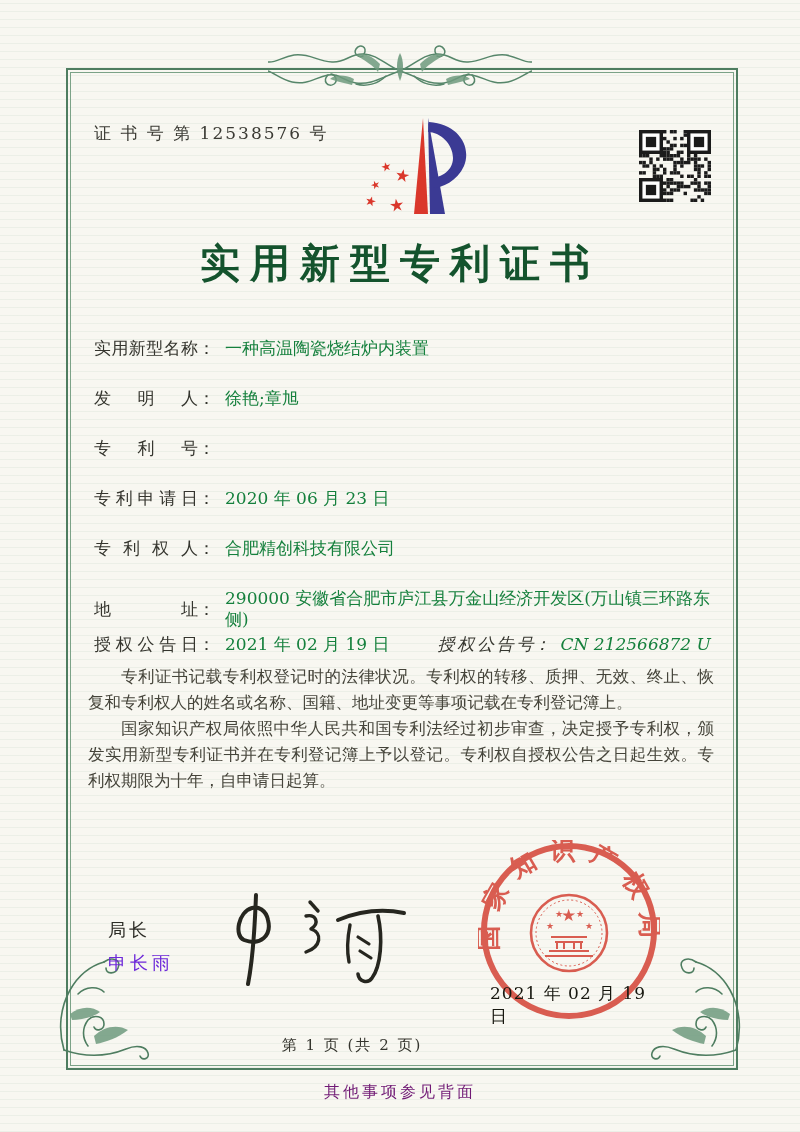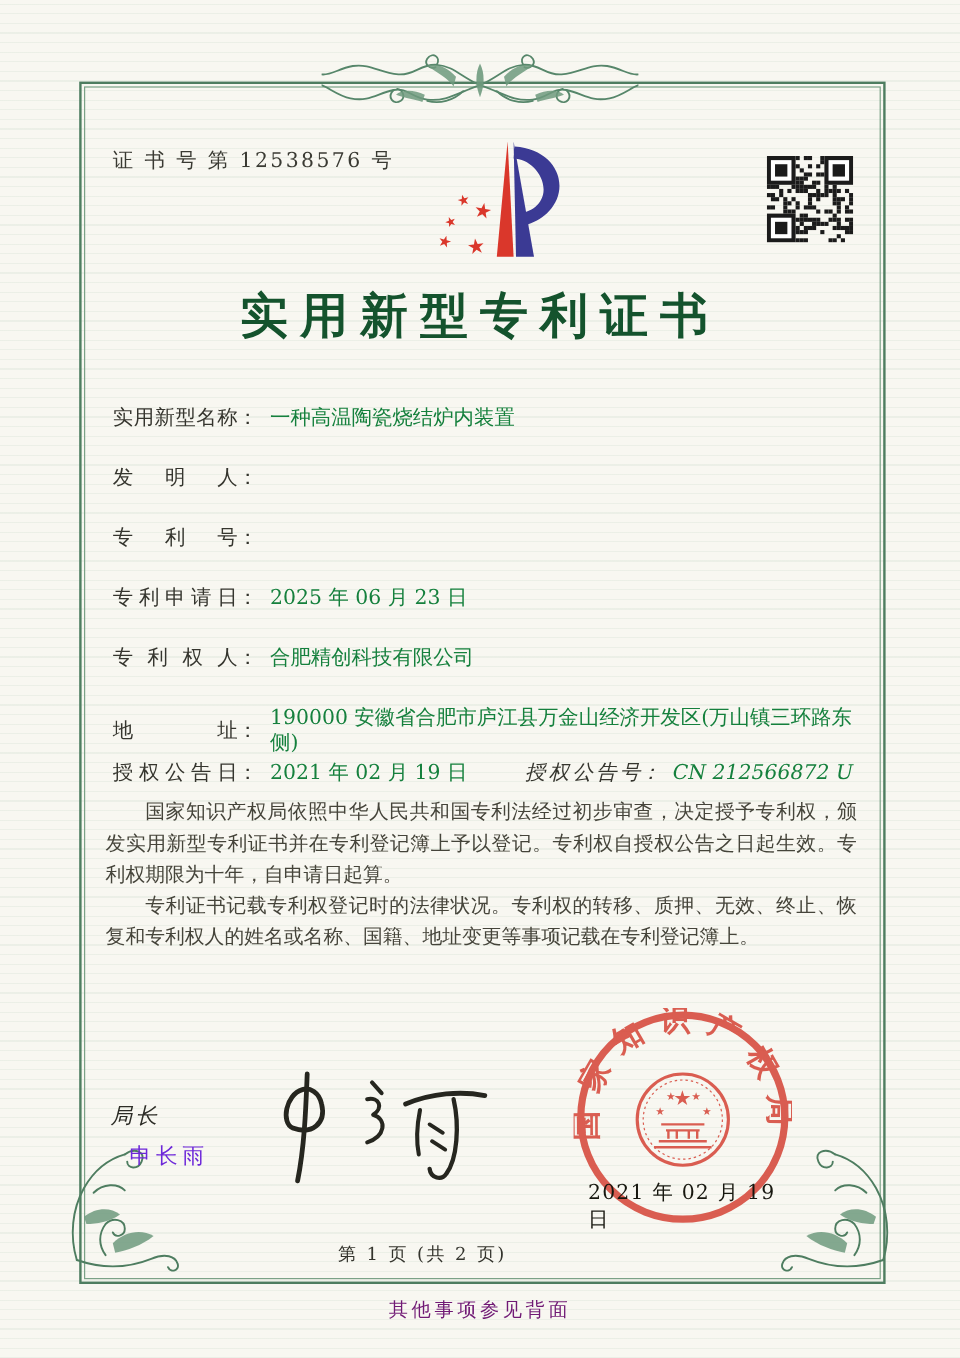--- a/index.html
+++ b/index.html
@@ -35,21 +35,21 @@
   .fields{left:94px;top:338px;width:618px;font-size:17px;}
   .frow{display:flex;align-items:center;margin-bottom:29px;line-height:21px;}
   .frow.address{margin-bottom:4px;}
   .flabel{display:inline-block;width:104px;text-align:justify;text-align-last:justify;flex:0 0 104px;color:#35352e;}
   .colon{flex:0 0 auto;color:#35352e;}
   .fvalue{margin-left:10px;flex:1;color:#15803d;}
   .pair2{margin-left:48px;display:flex;font-style:italic;}
   .pair2 .flabel{width:96px;flex:0 0 96px;}
   .paras{left:88px;top:664px;width:626px;font-size:16.5px;line-height:26px;color:var(--soft-ink);}
   .paras p{margin:0;text-indent:2em;text-align:justify;}
-  .signer-title{left:92px;top:918px;font-size:18px;letter-spacing:3px;color:#2c2c26;font-style:italic;}
+  .signer-title{left:108px;top:918px;font-size:18px;letter-spacing:3px;color:#2c2c26;}
   .signer-name{left:108px;top:951px;font-size:18px;letter-spacing:4px;color:#6d28d9;}
   .signature{left:218px;top:892px;width:200px;height:96px;}
   .seal{left:478px;top:840px;width:182px;height:182px;}
   .issue-date{left:490px;top:982px;width:160px;font-size:17px;color:#17170f;letter-spacing:1px;}
   .page-note{left:0;top:1036px;width:704px;text-align:center;font-size:15px;color:#34342d;letter-spacing:2px;}
   .back-note{left:0;top:1082px;width:800px;text-align:center;font-size:16px;color:#701a75;letter-spacing:3px;}
   .ornament-top{left:268px;top:44px;width:264px;height:54px;}
   .flourish{width:112px;height:112px;}
   .flourish.bl{left:52px;top:950px;}
   .flourish.br{left:636px;top:950px;}
@@ -276,55 +276,56 @@
 
 <div class="abs fields">
   <div class="frow">
     <span class="flabel">实用新型名称</span>
       <span class="colon">：</span>
     <span class="fvalue">一种高温陶瓷烧结炉内装置</span>
   </div>
   <div class="frow">
     <span class="flabel">发明人</span>
       <span class="colon">：</span>
+    <span class="fvalue">徐艳;章旭</span>
   </div>
   <div class="frow">
     <span class="flabel">专利号</span>
       <span class="colon">：</span>
   </div>
   <div class="frow">
     <span class="flabel">专利申请日</span>
       <span class="colon">：</span>
-    <span class="fvalue">2025 年 06 月 23 日</span>
+    <span class="fvalue">2020 年 06 月 23 日</span>
   </div>
   <div class="frow">
     <span class="flabel">专利权人</span>
       <span class="colon">：</span>
     <span class="fvalue">合肥精创科技有限公司</span>
   </div>
   <div class="frow address">
     <span class="flabel">地址</span>
       <span class="colon">：</span>
-    <span class="fvalue">190000 安徽省合肥市庐江县万金山经济开发区(万山镇三环路东侧)</span>
+    <span class="fvalue">290000 安徽省合肥市庐江县万金山经济开发区(万山镇三环路东侧)</span>
   </div>
   <div class="frow">
     <span class="flabel">授权公告日</span>
       <span class="colon">：</span>
     <span class="fvalue" style="flex:0 0 auto;">2021 年 02 月 19 日</span>
     <span class="pair2">
       <span class="flabel">授权公告号</span>
         <span class="colon">：</span>
       <span class="fvalue">CN 212566872 U</span>
     </span>
   </div>
 </div>
 
 <div class="abs paras">
+  <p>专利证书记载专利权登记时的法律状况。专利权的转移、质押、无效、终止、恢复和专利权人的姓名或名称、国籍、地址变更等事项记载在专利登记簿上。</p>
   <p>国家知识产权局依照中华人民共和国专利法经过初步审查，决定授予专利权，颁发实用新型专利证书并在专利登记簿上予以登记。专利权自授权公告之日起生效。专利权期限为十年，自申请日起算。</p>
-  <p>专利证书记载专利权登记时的法律状况。专利权的转移、质押、无效、终止、恢复和专利权人的姓名或名称、国籍、地址变更等事项记载在专利登记簿上。</p>
 </div>
 
 <div class="abs signer-title">局长</div>
 <div class="abs signer-name">申长雨</div>
 
 <div class="abs signature">
   <svg width="200" height="96" viewBox="0 0 200 96">
     <g fill="none" stroke="#26261f" stroke-width="4" stroke-linecap="round" stroke-linejoin="round">
       <path d="M34,16 C20,20 16,44 26,48 C42,54 54,44 50,28 C48,18 40,14 34,16"></path>
       <path d="M38,3 C37,28 36,62 30,92"></path>

